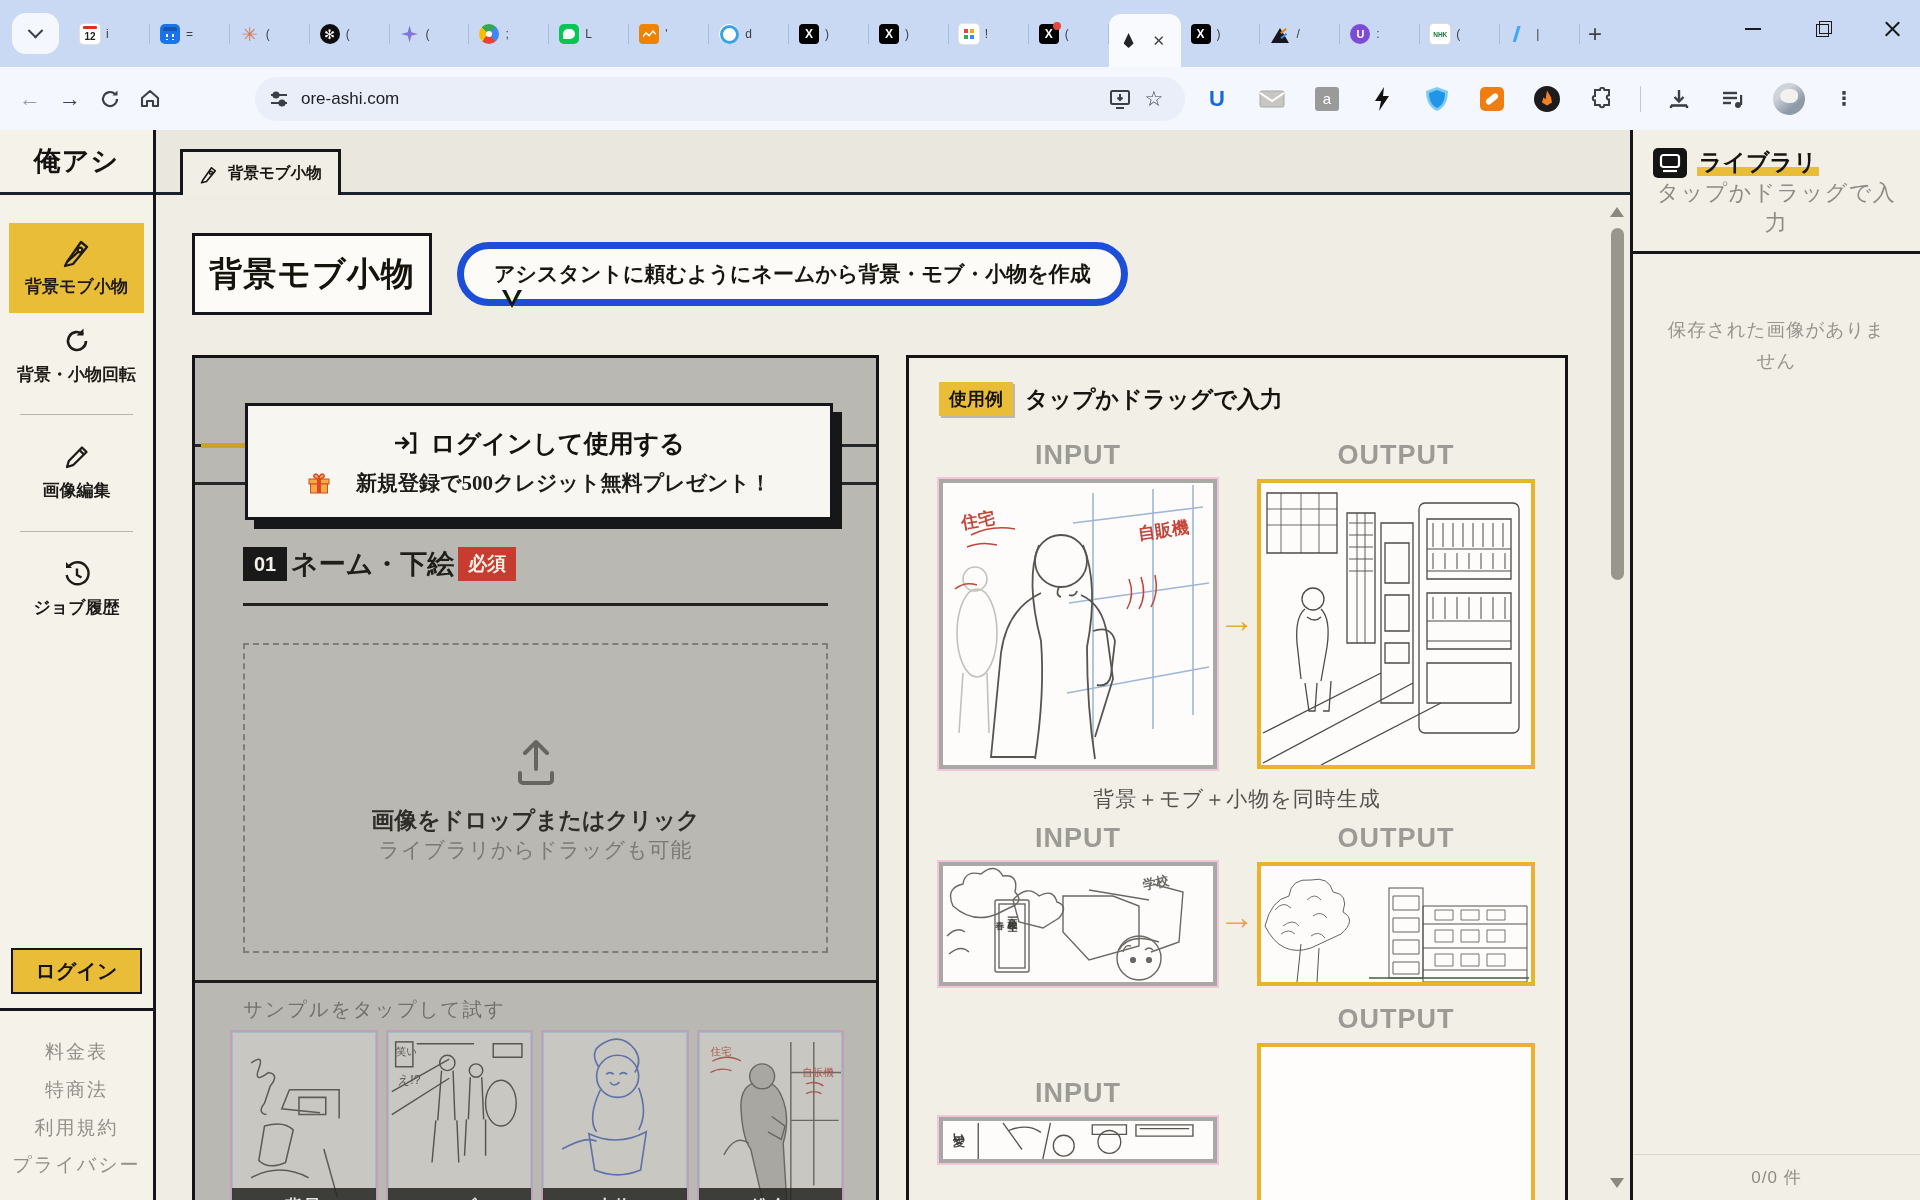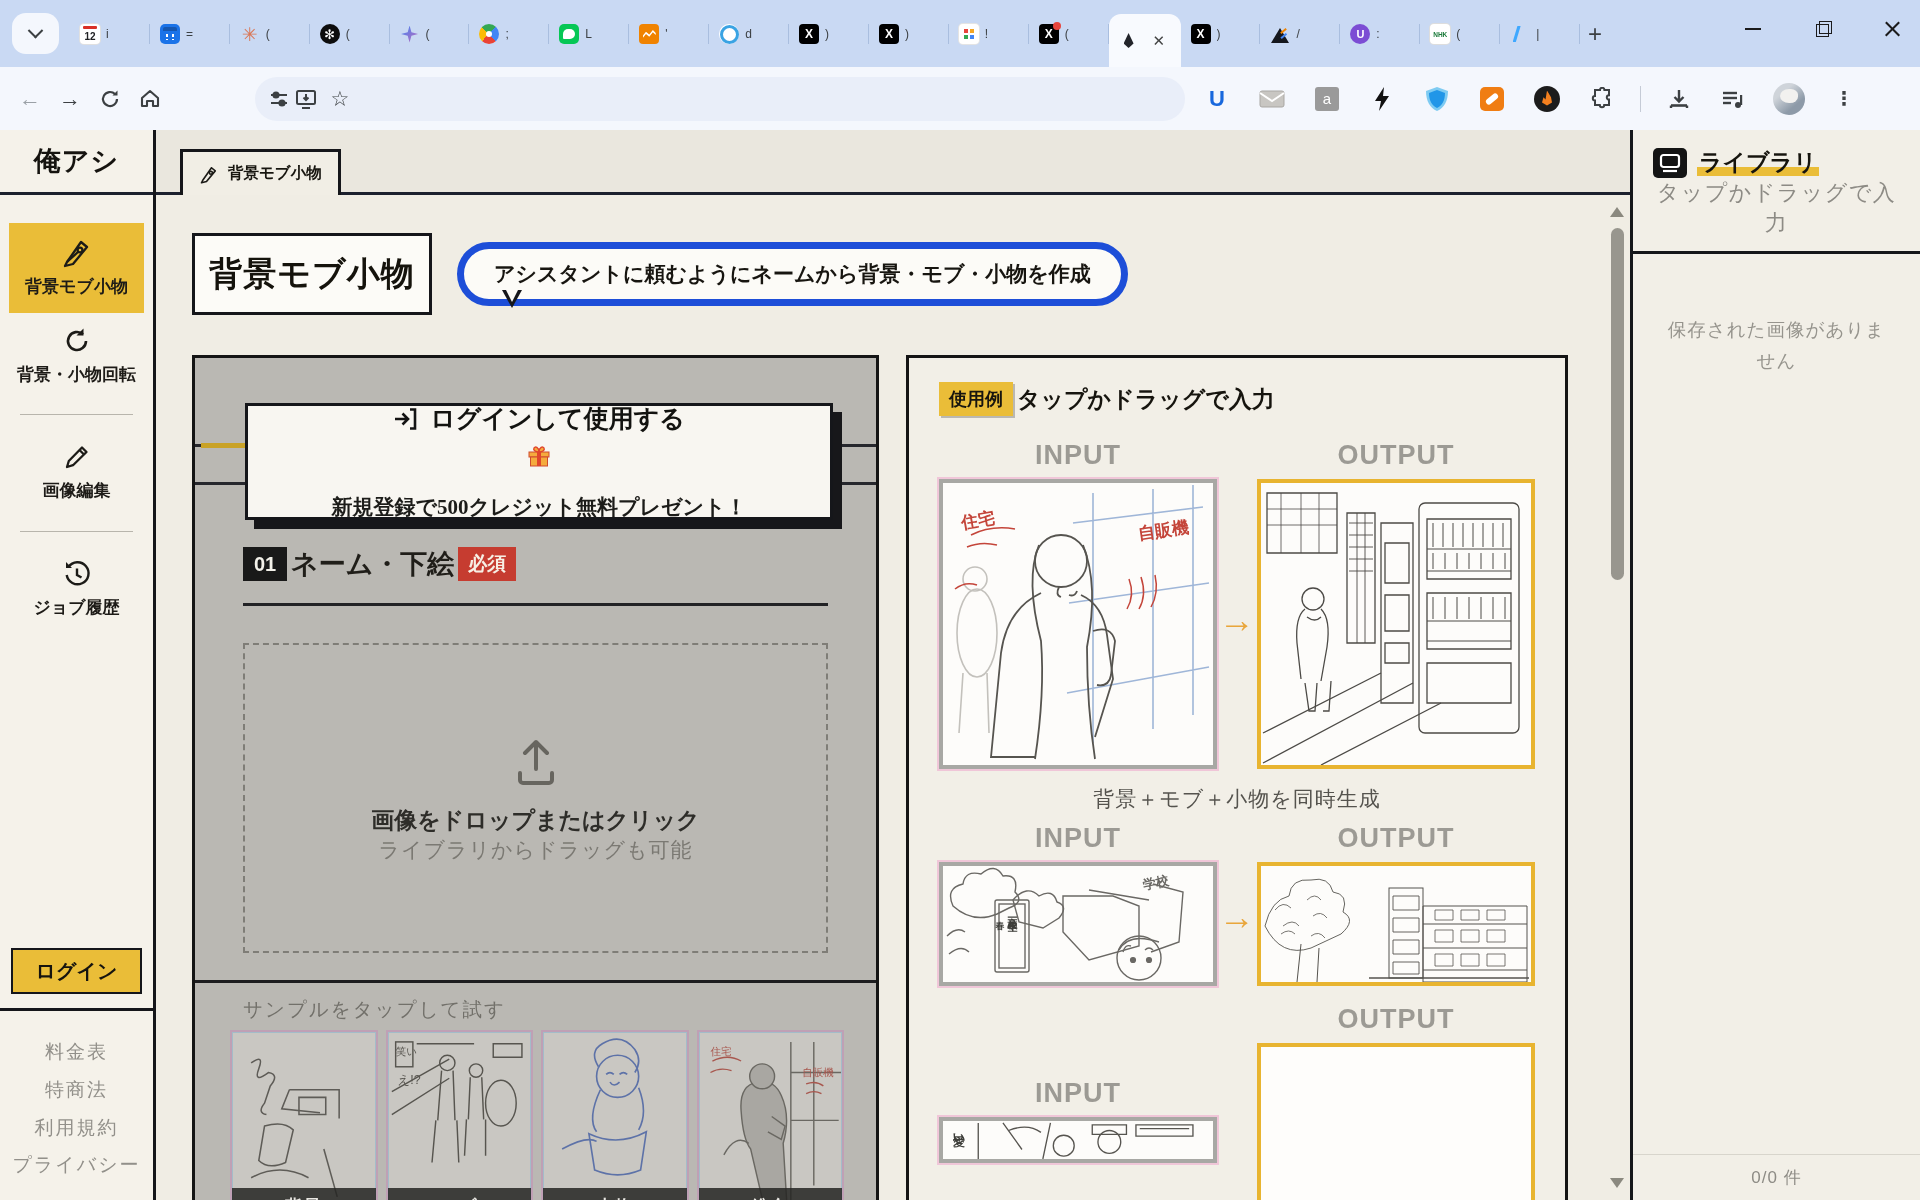--- a/index.html
+++ b/index.html
@@ -112,39 +112,39 @@
   .bubble:after { content:""; position:absolute; left:41px; bottom:-10px; border:7px solid transparent; border-top:14px solid #fcfbf7; }
 
   .panels { position:absolute; top:160px; left:36px; display:flex; gap:27px; }
 
   
   .form-panel { position:relative; width:687px; height:900px; border:3px solid #141414; background:#bab8b3; }
   .hline { position:absolute; left:0; right:0; height:3px; background:#26272d; }
   .hline .ysg { position:absolute; left:6px; top:-1px; width:66px; height:5px; background:#c9a227; }
   .login-card { position:absolute; left:50px; top:45px; width:588px; height:117px; background:#f8f6f1; border:3px solid #15161a; box-shadow:9px 9px 0 #17171a; display:flex; flex-direction:column; align-items:center; justify-content:center; gap:9px; cursor:pointer; z-index:2; }
   .lc-row1 { display:flex; align-items:center; gap:11px; font-size:25px; font-weight:900; color:#131310; }
-  .lc-row2 { display:flex; align-items:center; gap:25px; font-size:21px; font-weight:700; color:#1c1c19; font-family:"Liberation Serif","DejaVu Serif",serif;flex-direction:column; }
+  .lc-row2 { display:flex; align-items:center; gap:25px; font-size:21px; font-weight:700; color:#1c1c19; font-family:"Liberation Serif","DejaVu Serif",serif; }
   .sec-head { position:absolute; left:48px; top:188px; display:flex; align-items:center; gap:4px; }
   .sec-num { width:44px; height:34px; background:#191919; color:#f3f1ea; font-size:20px; font-weight:900; display:flex; align-items:center; justify-content:center; }
   .sec-title { font-size:27px; font-weight:900; color:#201e19; }
   .sec-req { background:var(--red); color:#f7efe4; font-size:19px; font-weight:900; padding:4px 10px; }
   .sec-rule { position:absolute; left:48px; right:48px; top:245px; height:3px; background:#222225; }
   .dropzone { position:absolute; left:48px; right:48px; top:285px; height:310px; border:2.5px dashed #7f7d77; display:flex; flex-direction:column; align-items:center; justify-content:center; cursor:pointer; }
   .dz-main { margin-top:16px; font-size:23px; font-weight:900; color:#2e2d29; }
   .dz-sub { font-size:21px; color:#7b7973; letter-spacing:1px; }
   .form-divider { position:absolute; left:0; right:0; top:622px; height:3px; background:#1d1d1f; }
   .samples-label { position:absolute; left:48px; top:638px; font-size:19.5px; color:#72706a; letter-spacing:2px; }
   .samples { position:absolute; left:35px; right:32px; top:672px; display:flex; gap:8px; }
   .sample { position:relative; flex:1; height:196px; background:#c9c7c2; border:2px solid #bfa0b5; outline:1px solid #a3bcc9; outline-offset:-3px; overflow:hidden; cursor:pointer; }
   .sample svg { display:block; width:100%; height:100%; }
   .sample-tag { position:absolute; left:0; right:0; bottom:0; height:36px; background:rgba(36,36,34,.85); color:#e9e7e2; font-size:17px; font-weight:900; display:flex; align-items:center; justify-content:center; letter-spacing:2px; }
 
   
   .ex-panel { width:662px; height:900px; border:3px solid #141414; background:#f2efe7; padding:24px 30px 0; }
-  .ex-head { display:flex; align-items:center; gap:4px; }
+  .ex-head { display:flex; align-items:center; gap:12px; }
   .ex-badge { background:var(--yellow); color:#17150f; font-size:18px; font-weight:900; padding:5px 10px; box-shadow:2px 2px 0 rgba(20,20,20,.25); }
   .ex-title { font-size:23px; font-weight:900; color:#16140e; }
   .ex-row { display:flex; margin-top:24px; }
   .ex-col { width:278px; }
   .io-label { text-align:center; font-size:27px; font-weight:800; color:#9c9a94; letter-spacing:1px; margin-bottom:8px; }
   .img-frame { position:relative; background:#fdfcfa; overflow:hidden; }
   .img-in { border:4px solid #a8a8a4; outline:2.5px solid #f0c6d8; outline-offset:0; }
   .img-out { border:4px solid var(--gold); }
   .img-frame svg { display:block; width:100%; height:100%; }
   .h290 { height:290px; } .h124 { height:124px; } .h170 { height:170px; } .h46 { height:46px; }
@@ -286,20 +286,21 @@
     </div>
     <div class="omnibox">
       <svg class="ic" width="20" height="20" viewBox="0 0 20 20">
           <g stroke="#3c4043" stroke-width="2" fill="#3c4043">
             <line x1="2" y1="6" x2="18" y2="6"></line>
             <circle cx="7" cy="6" r="2.6"></circle>
             <line x1="2" y1="14" x2="18" y2="14"></line>
             <circle cx="13" cy="14" r="2.6"></circle>
           </g>
         </svg>
+      <span class="url">ore-ashi.com</span>
       <div class="omni-ic">
         <svg class="ic" width="22" height="22" viewBox="0 0 22 22">
             <rect x="2" y="3" width="18" height="13" rx="1.5" fill="none" stroke="#3c4043" stroke-width="2"></rect>
             <path d="M7 20h8" stroke="#3c4043" stroke-width="2"></path>
             <path d="M11 6v6M8.5 9.5 11 12l2.5-2.5" fill="none" stroke="#3c4043" stroke-width="2"></path>
           </svg>
       </div>
       <div class="omni-ic star">☆</div>
     </div>
     <div class="extrow">

